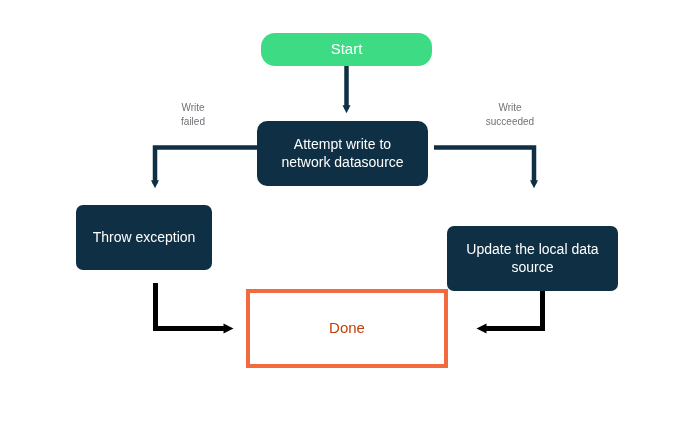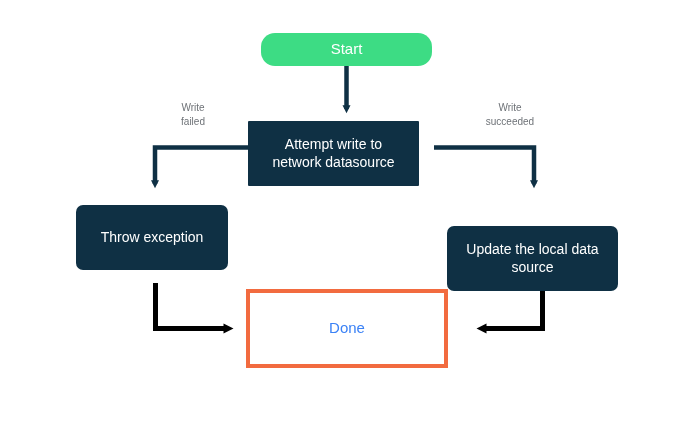--- a/index.html
+++ b/index.html
@@ -41,34 +41,34 @@
     left: 261px;
     top: 33px;
     width: 171px;
     height: 33px;
     background: #3DDC84;
     border-radius: 14px;
     color: #ffffff;
     font-size: 15px;
   }
   .node-attempt {
-    left: 248px;
+    left: 257px;
     top: 121px;
     width: 171px;
     height: 65px;
     background: #0F3044;
-    border-radius: 1px;
+    border-radius: 10px;
     color: #ffffff;
     font-size: 14px;
     padding: 0 12px;
   }
   .node-throw {
     left: 76px;
     top: 205px;
-    width: 152px;
+    width: 136px;
     height: 65px;
     background: #0F3044;
     border-radius: 7px;
     color: #ffffff;
     font-size: 14px;
     padding: 0 12px;
   }
   .node-update {
     left: 447px;
     top: 205px;
@@ -82,21 +82,21 @@
     margin-top: 21px;
   }
   .node-done {
     left: 246px;
     top: 289px;
     width: 202px;
     height: 79px;
     background: #ffffff;
     border: 4px solid #F26B3F;
     border-radius: 0;
-    color: #3b82f6;
+    color: #c2410c;
     font-size: 15px;
   }
   .edge-label {
     position: absolute;
     color: #6E7277;
     font-size: 10px;
     line-height: 1.35;
     text-align: center;
     white-space: pre-line;
   }

